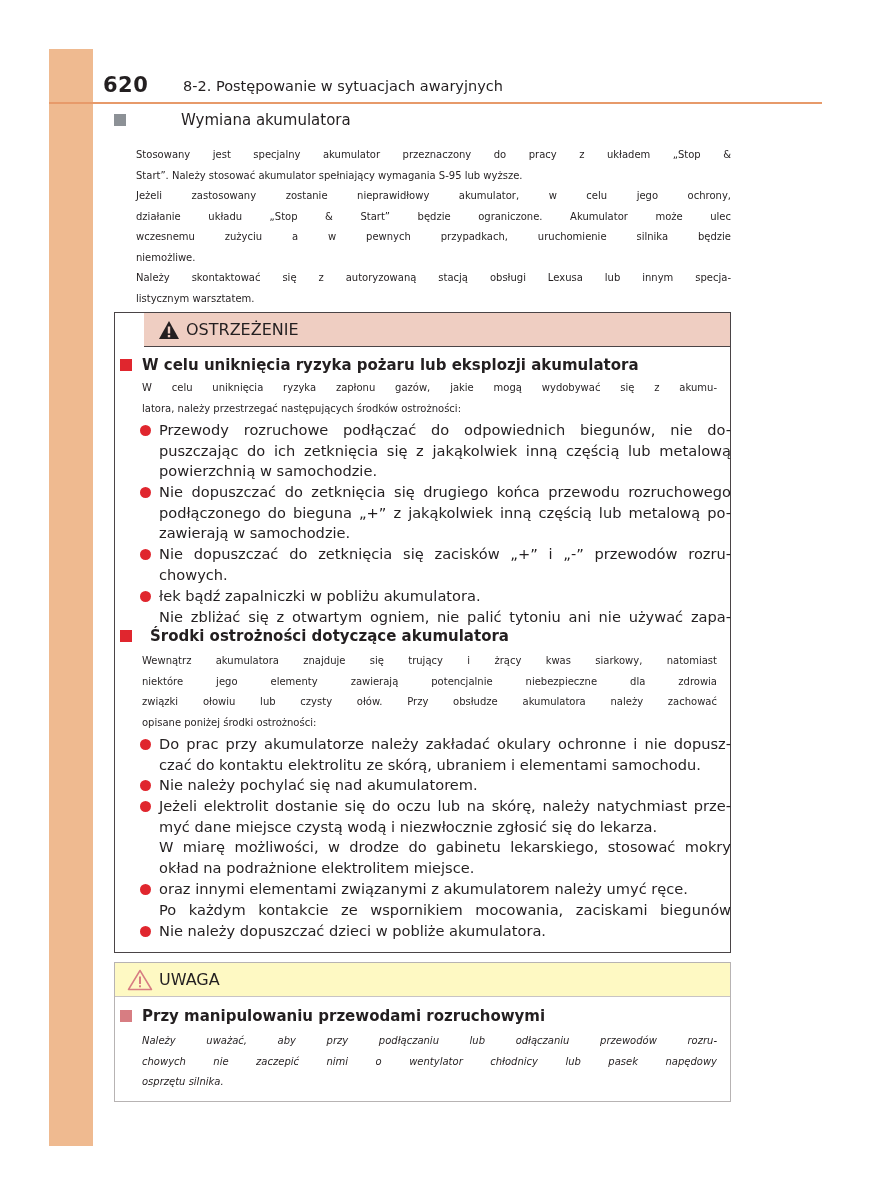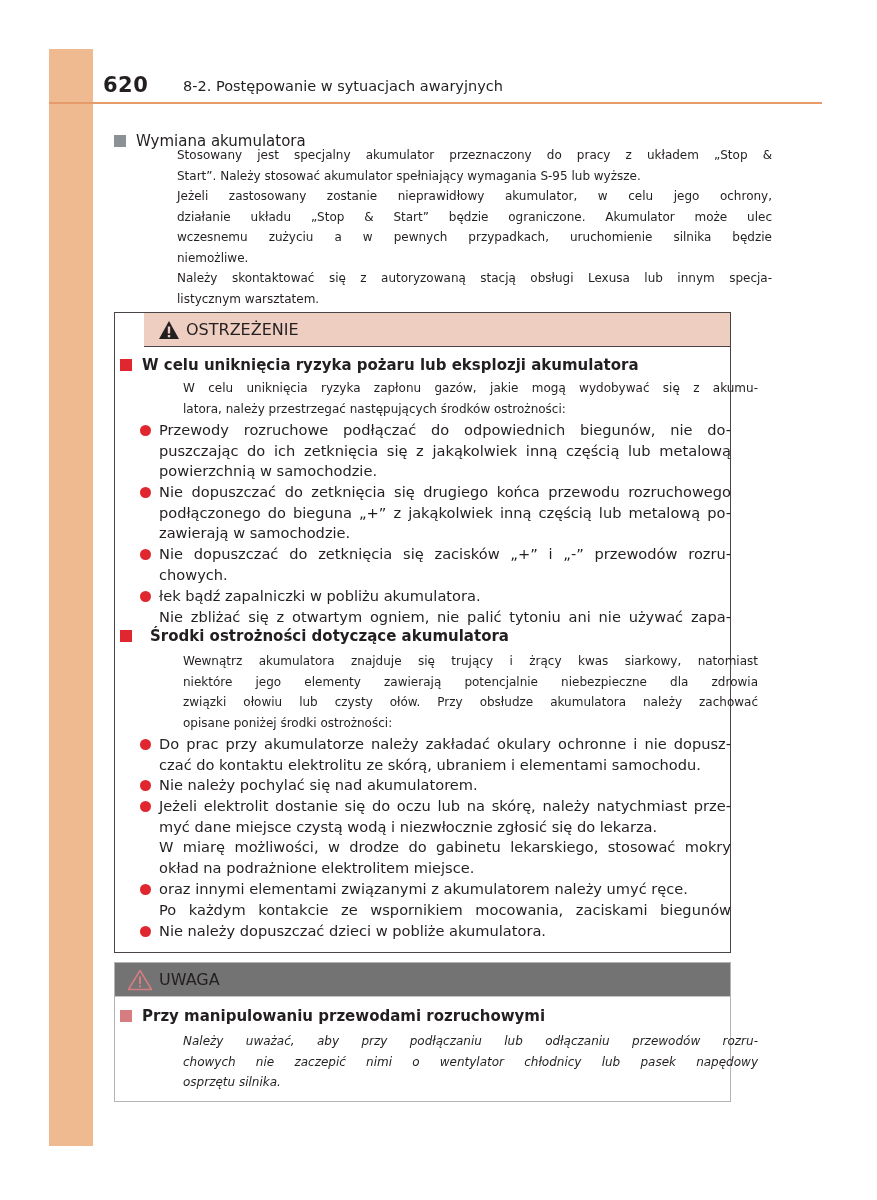--- a/index.html
+++ b/index.html
@@ -10,46 +10,46 @@
   .stripe { position: absolute; left: 49px; top: 49px; width: 44px; height: 1097px; background: #efba90; }
   .page-num { position: absolute; left: 103px; top: 73px; font-size: 21px; font-weight: bold; letter-spacing: 0.5px; }
   .chapter { position: absolute; left: 183px; top: 78px; font-size: 14.5px; }
   .hline { position: absolute; left: 49px; top: 102px; width: 773px; height: 2px; background: #e79a6a; }
 
   .sec-head { position: absolute; left: 114px; font-size: 15px; display: flex; align-items: center; }
   .sq { display: inline-block; width: 12px; height: 12px; margin-right: 10px; }
   .sq.gray { background: #8c9196; }
   .sq.red { background: #e0262e; }
   .sq.pink { background: #d77d82; }
-  .para { position: absolute; font-size: 12px; line-height: 20.5px; text-align: justify; text-align-last: left; margin-left: 41px; }
+  .para { position: absolute; font-size: 10px; line-height: 20.5px; text-align: justify; text-align-last: left; }
   .para .l { display: block; text-align: justify; text-align-last: justify; white-space: nowrap; }
   .para .l.last { text-align-last: left; }
 
   .box { position: absolute; box-sizing: border-box; }
   .warn { left: 114px; top: 312px; width: 617px; height: 641px; border: 1.5px solid #4a4446; padding-left: 29px; }
   .warn .hdr { height: 33px; background: #efcec2; border-bottom: 1.5px solid #4a4446; display: flex; align-items: center; padding-left: 14px; font-size: 16px; }
   .caution { left: 114px; top: 962px; width: 617px; height: 140px; border: 1.5px solid #b7b3b3; }
-  .caution .hdr { height: 33px; background: #737373; border-bottom: 1.5px solid #c8c4c4; display: flex; align-items: center; padding-left: 12px; font-size: 16px; }
+  .caution .hdr { height: 33px; background: #fef9c3; border-bottom: 1.5px solid #c8c4c4; display: flex; align-items: center; padding-left: 12px; font-size: 16px; }
   .hdr svg { margin-right: 6px; }
 
   .bul { position: absolute; left: 140px; font-size: 14.6px; line-height: 20.5px; }
   .dot { position: absolute; left: 0; top: 5px; width: 11px; height: 11px; border-radius: 50%; background: #e0262e; }
   .btxt { position: absolute; left: 19px; width: 572px; }
   .btxt .l { display: block; white-space: nowrap; text-align: justify; text-align-last: justify; }
   .btxt .l.last { text-align-last: left; }
 </style>
 </head>
 <body>
 
 <div class="stripe"></div>
 <div class="page-num">620</div>
 <div class="chapter">8-2. Postępowanie w sytuacjach awaryjnych</div>
 <div class="hline"></div>
 
-<div class="sec-head" style="top:132px;">
+<div class="sec-head" style="top:111px;gap:45px;">
   <span class="sq gray"></span>
   <span>Wymiana akumulatora</span>
 </div>
 <div class="para" style="left:136px; top:145px; width:595px;">
   <span class="l">Stosowany jest specjalny akumulator przeznaczony do pracy z układem „Stop &amp;</span>
   <span class="l last">Start”. Należy stosować akumulator spełniający wymagania S-95 lub wyższe.</span>
   <span class="l">Jeżeli zastosowany zostanie nieprawidłowy akumulator, w celu jego ochrony,</span>
   <span class="l">działanie układu „Stop &amp; Start” będzie ograniczone. Akumulator może ulec</span>
   <span class="l">wczesnemu zużyciu a w pewnych przypadkach, uruchomienie silnika będzie</span>
   <span class="l last">niemożliwe.</span>

